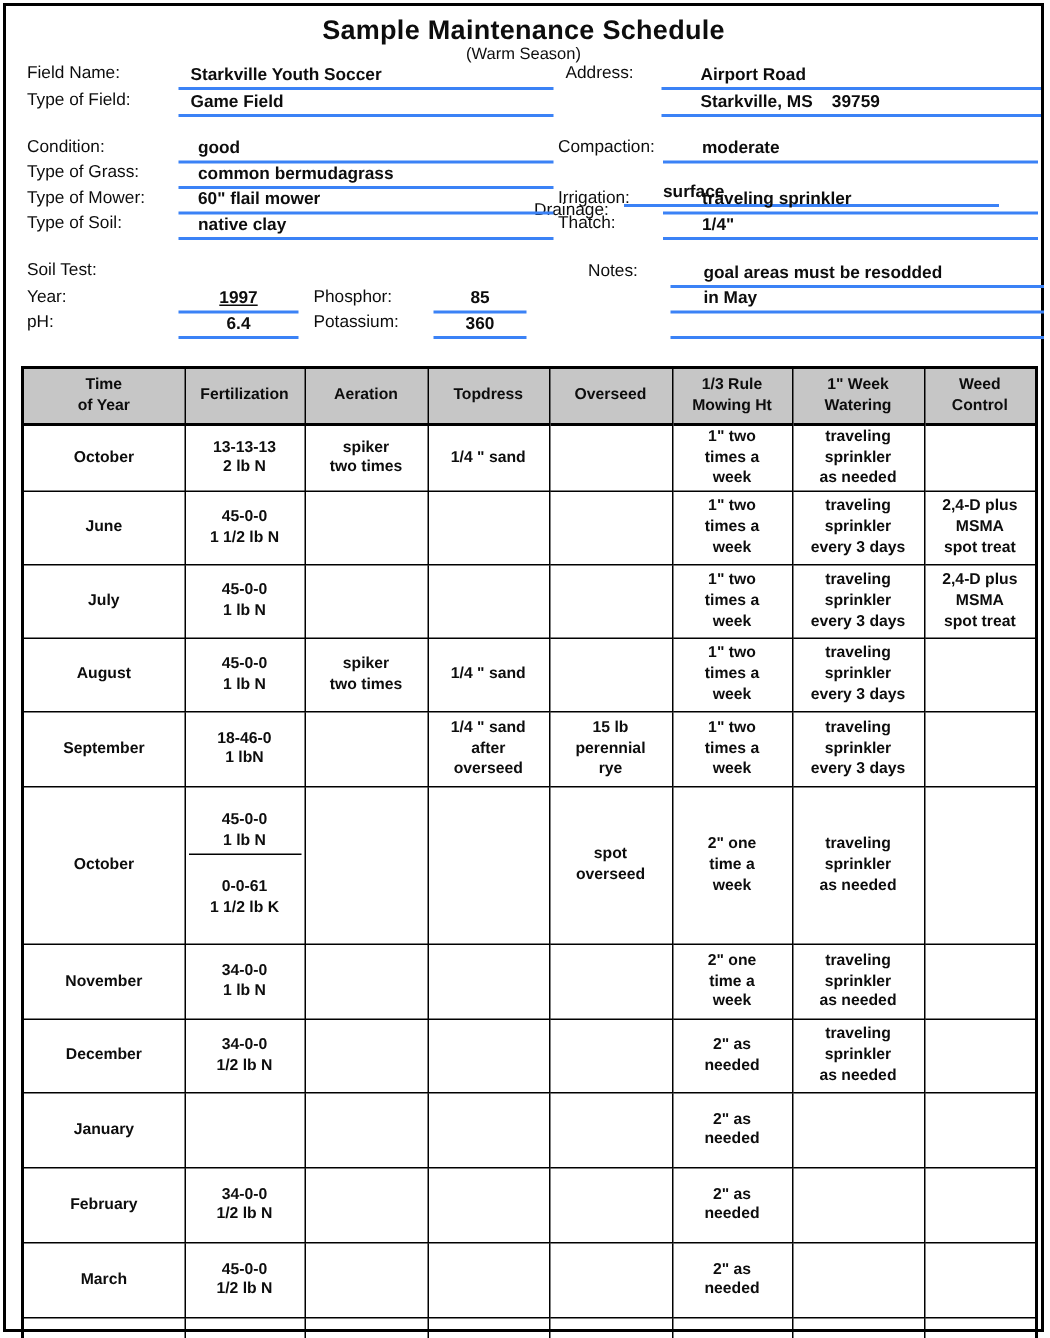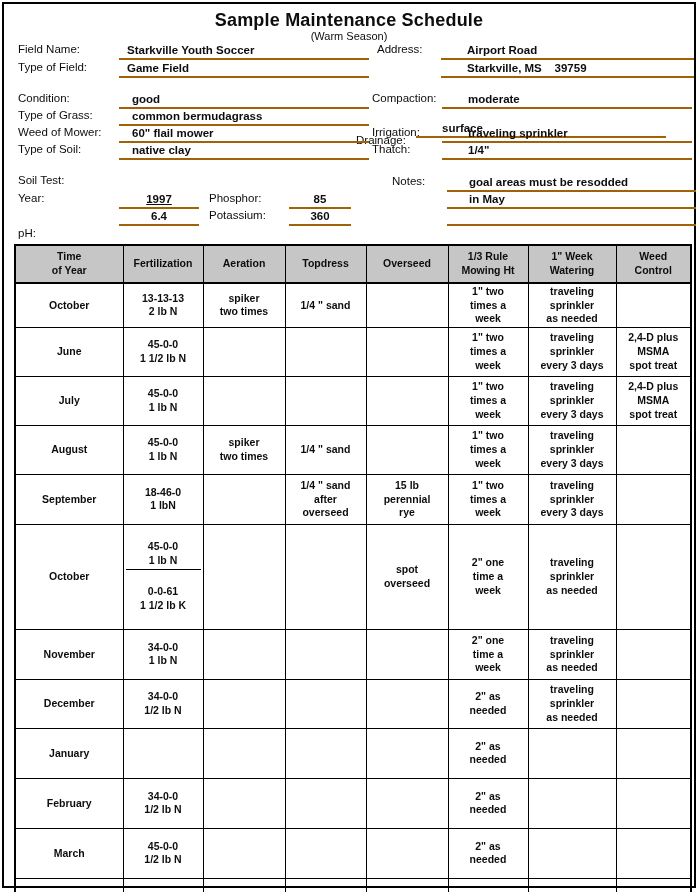--- a/index.html
+++ b/index.html
@@ -2,21 +2,21 @@
 <html><head>
 <meta charset="utf-8">
 <style>
   html,body{margin:0;padding:0;background:#fff;}
   body{width:700px;height:892px;position:relative;font-family:"Liberation Sans",sans-serif;color:#0d0d0d;}
   .page{position:absolute;left:2px;top:2px;width:694px;height:886px;border:2px solid #000;box-sizing:border-box;background:#fff;}
   .abs{position:absolute;}
   .title{left:0;top:6px;width:100%;text-align:center;font-size:18px;font-weight:bold;letter-spacing:.2px;}
   .subtitle{left:0;top:26px;width:100%;text-align:center;font-size:11px;}
   .lbl{font-weight:normal;font-size:11.5px;white-space:pre;}
-  .line{position:absolute;height:15px;border-bottom:2px solid #a16207;box-sizing:content-box;}
+  .line{position:absolute;height:15px;border-bottom:2px solid #3b82f6;box-sizing:content-box;}
   .line .val{font-weight:bold;font-size:11.5px;white-space:pre;display:block;line-height:15px;}
   .pl8 .val{padding-left:8px;}
   .pl13 .val{padding-left:13px;}
   .pl22 .val{padding-left:22px;}
   .pl26 .val{padding-left:26px;}
   .ctr .val{text-align:center;}
   
   table.sched{position:absolute;left:10px;top:240px;border-collapse:collapse;table-layout:fixed;border:2px solid #000;}
   table.sched th{background:#c6c6c6;border:1px solid #000;border-bottom:2px solid #000;font-size:10.5px;font-weight:bold;white-space:pre-line;line-height:1.3;padding:2px 1px;height:32px;vertical-align:middle;}
   table.sched td{border:1px solid #000;font-size:10.5px;font-weight:bold;text-align:center;vertical-align:middle;white-space:pre-line;line-height:1.3;padding:1px 2px;overflow:hidden;}
@@ -62,21 +62,21 @@
 
   <div class="abs lbl" style="left:14px;top:105px;">Type of Grass:</div>
   <div class="line pl13" style="left:115px;top:105px;width:250px;">
       <span class="val">common bermudagrass</span>
     </div>
   <div class="abs lbl" style="left:352px;top:105px;margin-top:25px;">Drainage:</div>
   <div class="line pl26" style="left:412px;top:105px;width:250px;margin-top:12px;">
       <span class="val">surface</span>
     </div>
 
-  <div class="abs lbl" style="left:14px;top:122px;">Weed of Mower:</div>
+  <div class="abs lbl" style="left:14px;top:122px;">Type of Mower:</div>
   <div class="line pl13" style="left:115px;top:122px;width:250px;">
       <span class="val">60" flail mower</span>
     </div>
   <div class="abs lbl" style="left:368px;top:122px;">Irrigation:</div>
   <div class="line pl26" style="left:438px;top:122px;width:250px;">
       <span class="val">traveling sprinkler</span>
     </div>
 
   <div class="abs lbl" style="left:14px;top:139px;">Type of Soil:</div>
   <div class="line pl13" style="left:115px;top:139px;width:250px;">
@@ -90,21 +90,21 @@
   <div class="abs lbl" style="left:14px;top:170px;">Soil Test:</div>
   <div class="abs lbl" style="left:14px;top:188px;">Year:</div>
   <div class="line ctr" style="left:115px;top:188px;width:80px;text-decoration:underline;">
       <span class="val">1997</span>
     </div>
   <div class="abs lbl" style="left:205px;top:188px;">Phosphor:</div>
   <div class="line ctr" style="left:285px;top:188px;width:62px;">
       <span class="val">85</span>
     </div>
 
-  <div class="abs lbl" style="left:14px;top:223px;text-align:center;">pH:</div>
+  <div class="abs lbl" style="left:14px;top:205px;text-align:center;">pH:</div>
   <div class="line ctr" style="left:115px;top:205px;width:80px;">
       <span class="val">6.4</span>
     </div>
   <div class="abs lbl" style="left:205px;top:205px;">Potassium:</div>
   <div class="line ctr" style="left:285px;top:205px;width:62px;">
       <span class="val">360</span>
     </div>
 
   <div class="abs lbl" style="left:388px;top:171px;">Notes:</div>
   <div class="line pl22" style="left:443px;top:171px;width:249px;">

